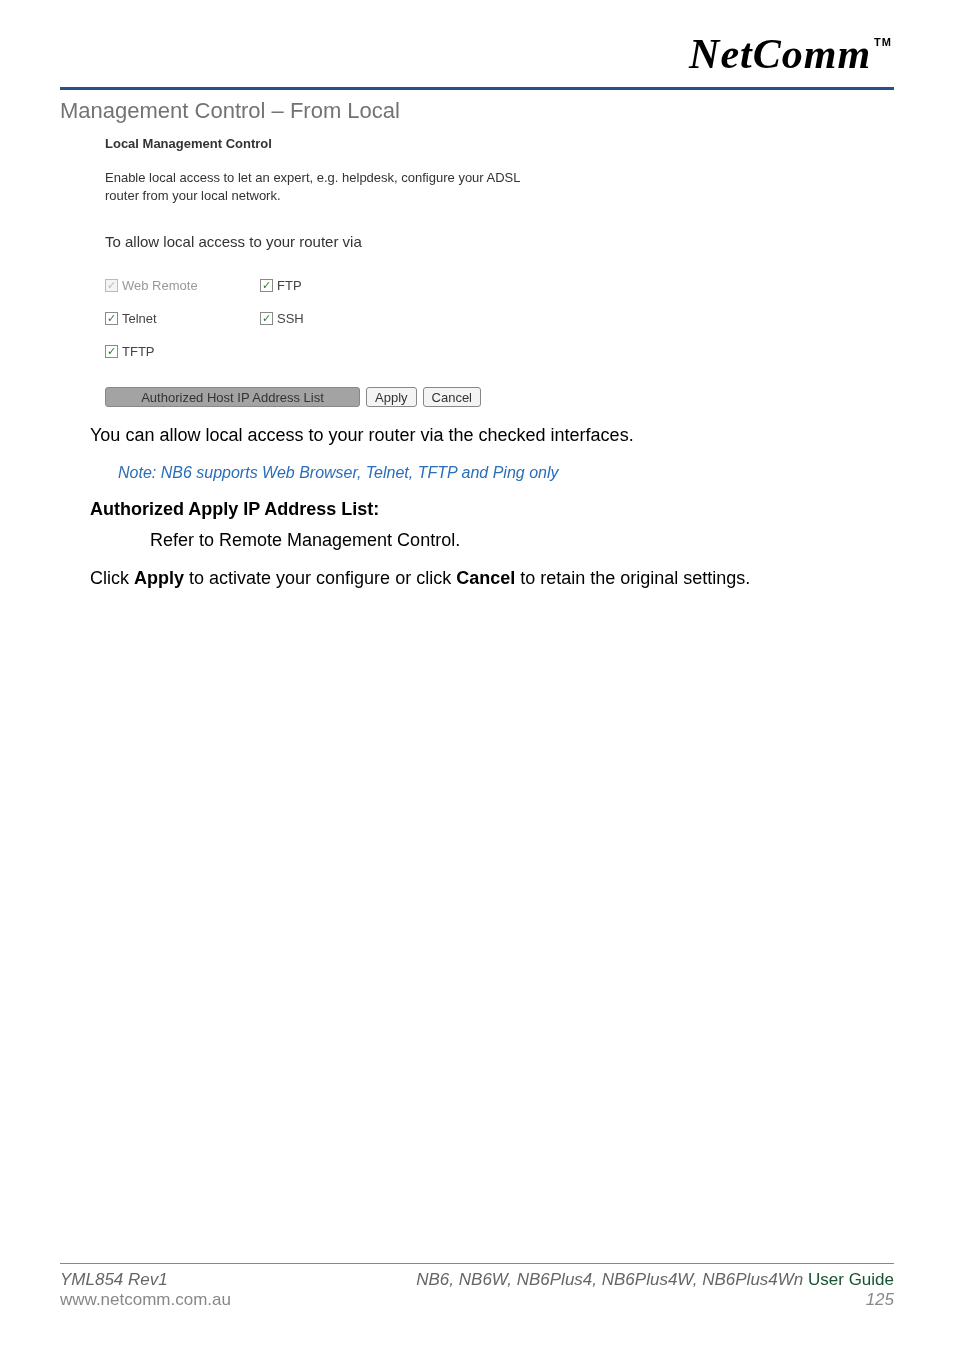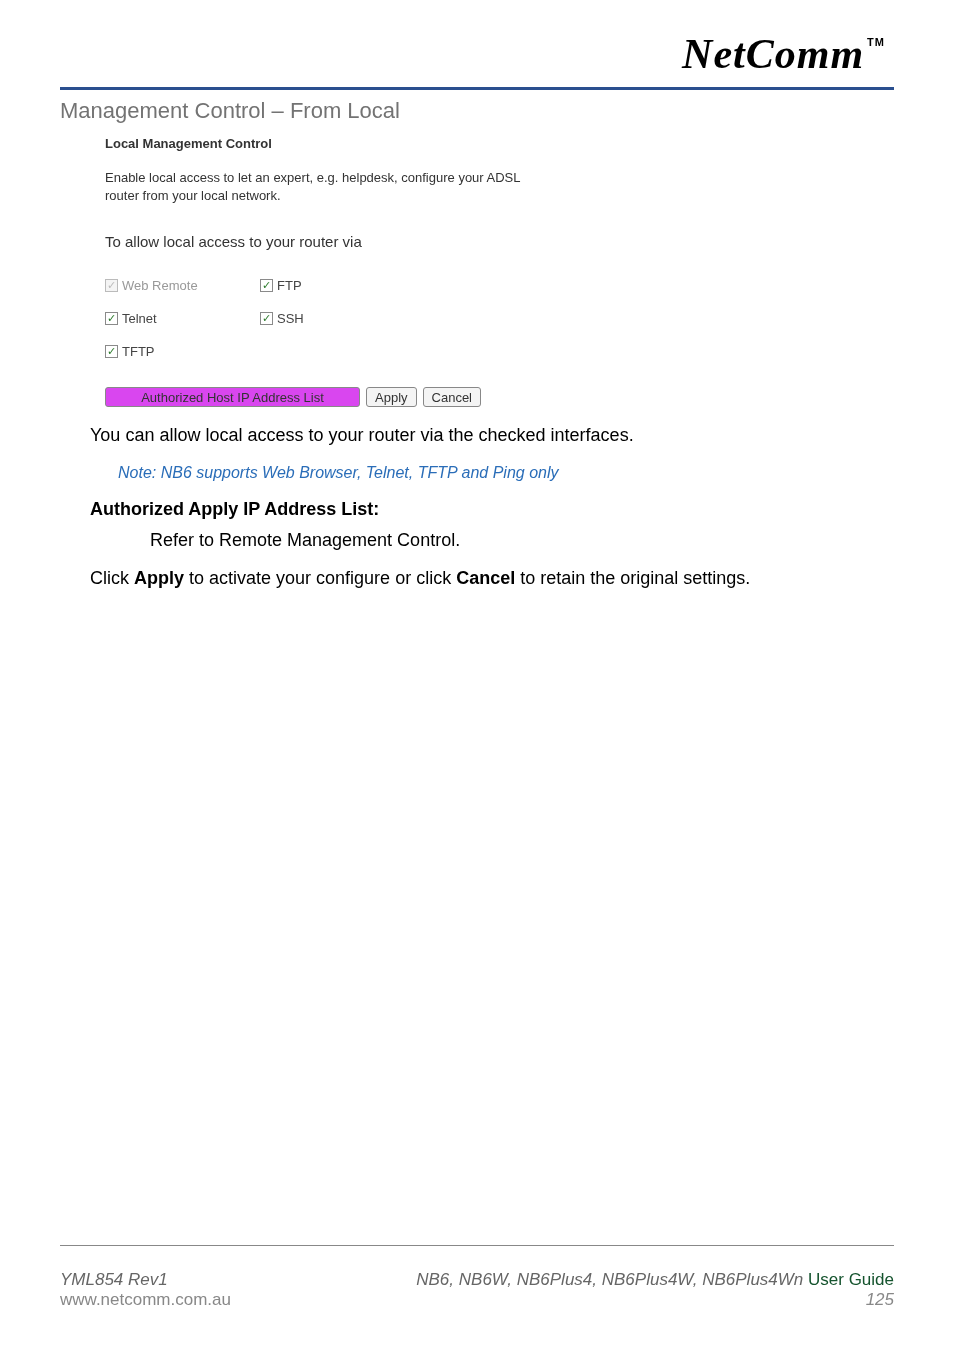--- a/index.html
+++ b/index.html
@@ -17,21 +17,21 @@
       height: 1260px;
     }
     .header-area {
       height: 70px;
       position: relative;
       border-bottom: 3px solid #2a4f8f;
       margin-bottom: 8px;
     }
     .logo {
       position: absolute;
-      right: 12px;
+      right: 5px;
       top: 10px;
       font-family: 'Brush Script MT', cursive;
       font-size: 42px;
       font-weight: bold;
       font-style: italic;
       letter-spacing: 1px;
       color: #000;
     }
     .tm {
       font-size: 11px;
@@ -108,21 +108,21 @@
       font-family: Tahoma, Verdana, sans-serif;
       background: #f4f4f4;
       color: #333;
       height: 20px;
       display: inline-flex;
       align-items: center;
       justify-content: center;
     }
     .btn.wide {
       width: 255px;
-      background: #d946ef;
+      background: #a3a3a3;
     }
     .body-text {
       margin-top: 16px;
       margin-left: 30px;
       font-size: 18px;
       line-height: 1.35;
     }
     .body-text p { margin-bottom: 14px; }
     .note {
       color: #2a6db8;
@@ -136,21 +136,21 @@
       font-size: 18px;
       margin-bottom: 6px;
     }
     .indent { margin-left: 60px; margin-bottom: 20px; }
     .footer {
       position: absolute;
       bottom: 40px;
       left: 60px;
       right: 60px;
       border-top: 1px solid #888;
-      padding-top: 24px;
+      padding-top: 6px;
       display: flex;
       justify-content: space-between;
       font-size: 17px;
       color: #666;
     }
     .footer .left { font-style: italic; }
     .footer .right { text-align: right; }
     .footer .models { font-style: italic; }
     .footer .guide { font-style: normal; color: #14532d; }
     .footer .pagenum { font-style: italic; color: #888; display: block; }

